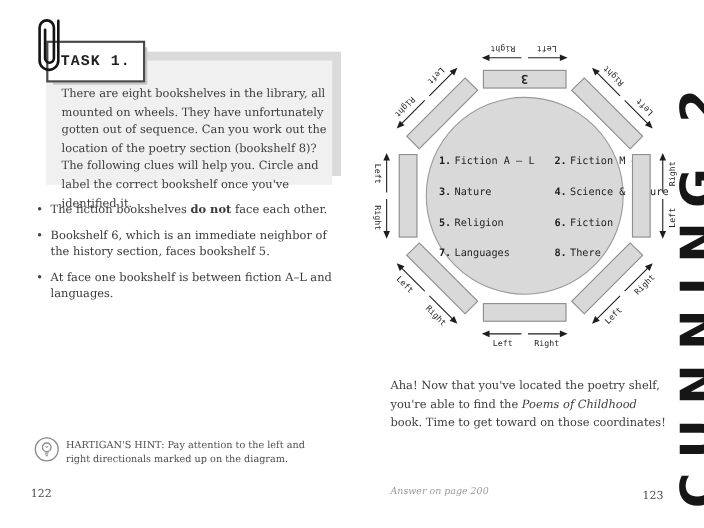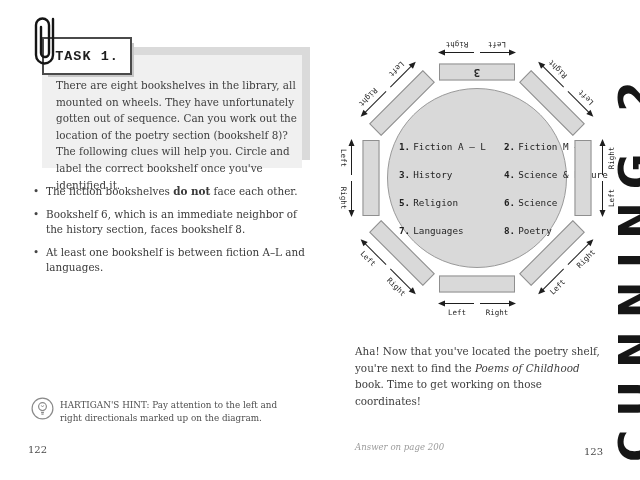--- a/index.html
+++ b/index.html
@@ -63,48 +63,48 @@
     <div class="abs task-box">
       <span class="task-label">TASK 1.</span>
     </div>
 
     <svg class="abs" style="left:33px;top:11px;" width="26" height="58" viewBox="0 0 26 58">
       <path d="M20 8 v36 a8.5 8.5 0 0 1 -17 0 V14 a6.5 6.5 0 0 1 13 0 v28 a4 4 0 0 1 -8 0 V16" fill="none" stroke="#151515" stroke-width="2.4" stroke-linecap="round"></path>
     </svg>
 
     <ul class="abs clues" id="clues-list">
         <li>The fiction bookshelves <b>do not</b> face each other.</li>
-        <li>Bookshelf 6, which is an immediate neighbor of the history section, faces bookshelf 8.</li>
-        <li>At least one bookshelf is between fiction A–L and languages.</li>
+        <li>Bookshelf 6, which is an immediate neighbor of the history section, faces bookshelf 5.</li>
+        <li>At face one bookshelf is between fiction A–L and languages.</li>
       </ul>
 
     <svg class="abs hint-icon" width="23" height="23" viewBox="0 0 23 23">
       <circle cx="11.5" cy="11.5" r="10.4" fill="none" stroke="#8a8a8a" stroke-width="1.2"></circle>
       <circle cx="11.5" cy="9.6" r="3.9" fill="none" stroke="#8a8a8a" stroke-width="1.2"></circle>
       <path d="M9.8 13.8 h3.4 M10.1 15.6 h2.8 M10.4 17.3 h2.2" stroke="#8a8a8a" stroke-width="1.1" fill="none"></path>
       <path d="M10.3 8.4 l1.2 1.6 l1.2 -1.6" stroke="#8a8a8a" stroke-width="0.9" fill="none"></path>
     </svg>
     <div class="abs hint-text">
       <span>HARTIGAN'S HINT:</span><span> Pay attention to the left and right directionals marked up on the diagram.</span>
     </div>
 
     <div class="abs pagenum pn-left">122</div>
   </div>
 
   <div>
     <div class="abs circle"></div>
     <div class="abs legend" id="legend">
         <div><span class="leg-num">1.</span><span class="leg-label">Fiction A – L</span></div>
         <div><span class="leg-num">2.</span><span class="leg-label">Fiction M – Z</span></div>
-        <div><span class="leg-num">3.</span><span class="leg-label">History</span></div>
+        <div><span class="leg-num">3.</span><span class="leg-label">Nature</span></div>
         <div><span class="leg-num">4.</span><span class="leg-label">Science &amp; Nature</span></div>
         <div><span class="leg-num">5.</span><span class="leg-label">Religion</span></div>
-        <div><span class="leg-num">6.</span><span class="leg-label">Science</span></div>
+        <div><span class="leg-num">6.</span><span class="leg-label">Fiction</span></div>
         <div><span class="leg-num">7.</span><span class="leg-label">Languages</span></div>
-        <div><span class="leg-num">8.</span><span class="leg-label">Poetry</span></div>
+        <div><span class="leg-num">8.</span><span class="leg-label">There</span></div>
       </div>
     <div id="shelves">
         <div class="shelf-unit" style="transform: translate(417px, 63.5px) rotate(180deg);">
           <div class="shelf-rect">
             <span class="shelf-num">3</span>
           </div>
           <svg class="arrows" width="120" height="14">
             <line x1="57" y1="7" x2="27" y2="7" stroke="#1e1e1e" stroke-width="1"></line>
             <polygon points="21,7 28,4 28,10" fill="#1e1e1e"></polygon>
             <line x1="63" y1="7" x2="93" y2="7" stroke="#1e1e1e" stroke-width="1"></line>
@@ -185,18 +185,18 @@
             <line x1="57" y1="7" x2="27" y2="7" stroke="#1e1e1e" stroke-width="1"></line>
             <polygon points="21,7 28,4 28,10" fill="#1e1e1e"></polygon>
             <line x1="63" y1="7" x2="93" y2="7" stroke="#1e1e1e" stroke-width="1"></line>
             <polygon points="99,7 92,4 92,10" fill="#1e1e1e"></polygon>
           </svg>
           <div class="dir-label dir-left">Left</div>
           <div class="dir-label dir-right">Right</div>
         </div>
       </div>
 
-    <div class="abs outro" id="outro"><span>Aha! Now that you've located the poetry shelf, you're next to find the </span><em>Poems of Childhood</em><span> book. Time to get working on those coordinates!</span></div>
+    <div class="abs outro" id="outro"><span>Aha! Now that you've located the poetry shelf, you're able to find the </span><em>Poems of Childhood</em><span> book. Time to get toward on those coordinates!</span></div>
     <div class="abs answer-note">Answer on page 200</div>
     <div class="abs pagenum pn-right">123</div>
     <div class="abs spine-text">CUNNING 2</div>
   </div>
 </div>
 
 </body></html>

